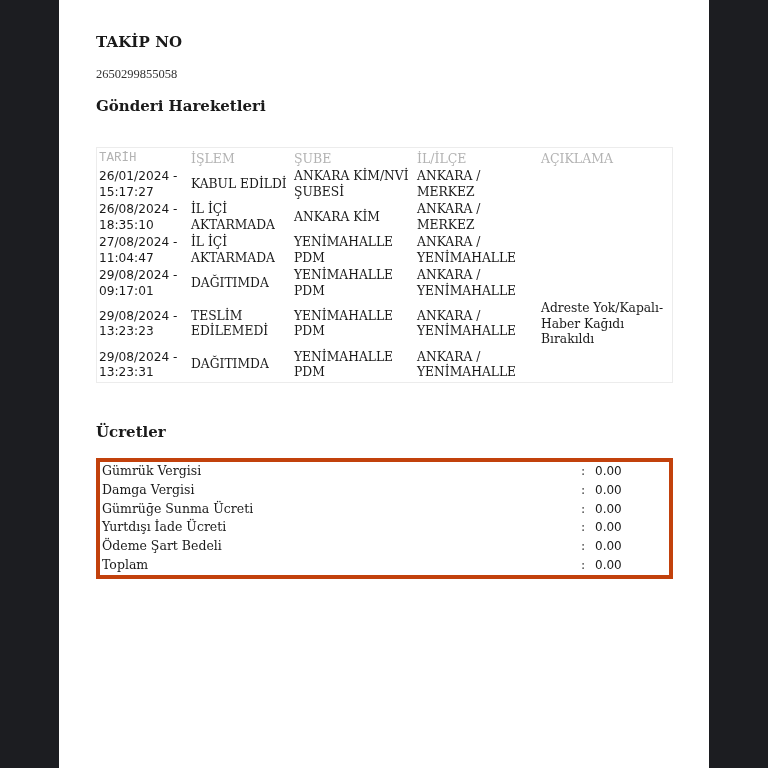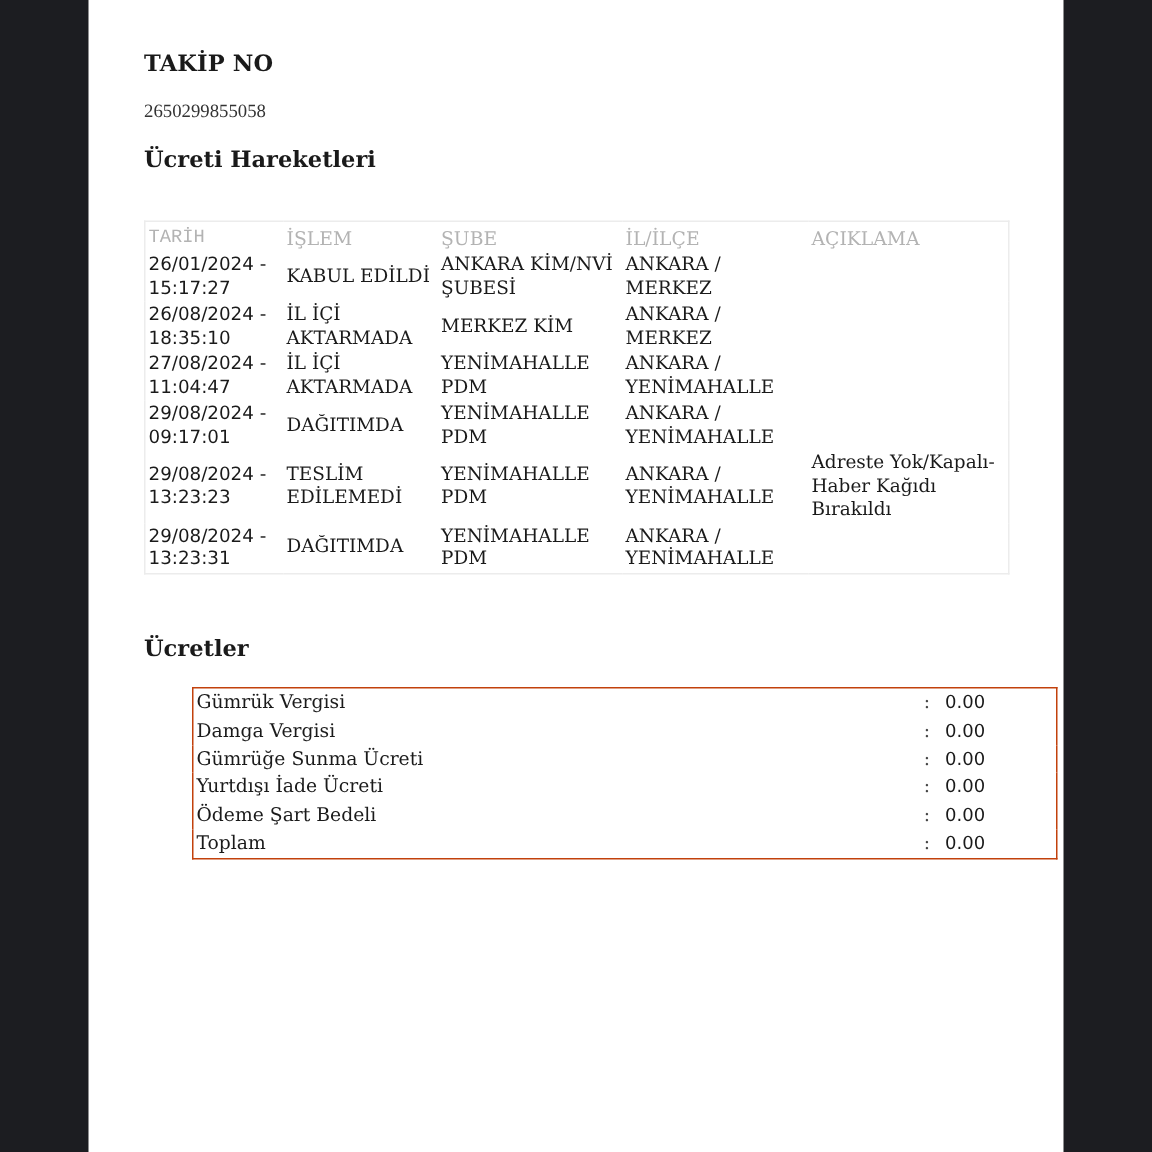--- a/index.html
+++ b/index.html
@@ -45,37 +45,37 @@
       padding: 1px 2px; vertical-align: middle; color: #1a1a1a;
     }
     table.moves td.date {
       font-family: "DejaVu Sans", "Liberation Sans", sans-serif; font-size: 12.2px;
     }
     .c1 { width: 88px; font-family: Liberation Mono, monospace; } .c2 { width: 99px; } .c3 { width: 119px; } .c4 { width: 120px; }
     tr.tall td { height: 40px; }
 
     table.fees {
       position: absolute; left: 37px; top: 458px; width: 577px;
-      border-collapse: collapse; border: 1px solid #c2410c;
-      font-size: 12.5px; line-height: 18.8px; margin-left: 32px;
+      border-collapse: collapse; border: 4px solid #c2410c;
+      font-size: 12.5px; line-height: 18.8px;
     }
     table.fees td { padding: 0 2px; }
     table.fees td.colon { width: 16px; text-align: center; color: #444; }
     table.fees td.val {
       width: 72px; font-family: "DejaVu Sans", "Liberation Sans", sans-serif; font-size: 12px;
     }
   </style>
 </head>
 <body>
 
 <div class="page">
   <div class="title">TAKİP NO</div>
   <div class="tracking">2650299855058</div>
 
-  <div class="section-h h-moves">Ücreti Hareketleri</div>
+  <div class="section-h h-moves">Gönderi Hareketleri</div>
 
   <table class="moves">
     <thead>
       <tr>
         <th class="c1">TARİH</th>
         <th class="c2">İŞLEM</th>
         <th class="c3">ŞUBE</th>
         <th class="c4">İL/İLÇE</th>
         <th>AÇIKLAMA</th>
       </tr>
@@ -84,21 +84,21 @@
       <tr>
         <td class="date">26/01/2024 - 15:17:27</td>
         <td>KABUL EDİLDİ</td>
         <td>ANKARA KİM/NVİ ŞUBESİ</td>
         <td>ANKARA / MERKEZ</td>
         <td></td>
       </tr>
       <tr>
         <td class="date">26/08/2024 - 18:35:10</td>
         <td>İL İÇİ AKTARMADA</td>
-        <td>MERKEZ KİM</td>
+        <td>ANKARA KİM</td>
         <td>ANKARA / MERKEZ</td>
         <td></td>
       </tr>
       <tr>
         <td class="date">27/08/2024 - 11:04:47</td>
         <td>İL İÇİ AKTARMADA</td>
         <td>YENİMAHALLE PDM</td>
         <td>ANKARA / YENİMAHALLE</td>
         <td></td>
       </tr>

